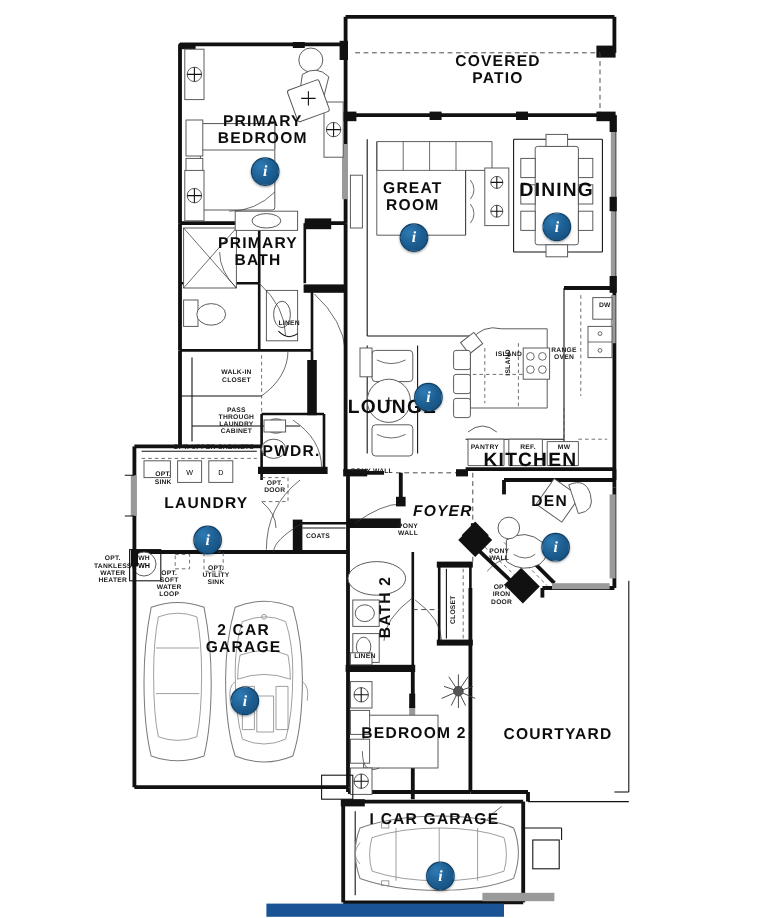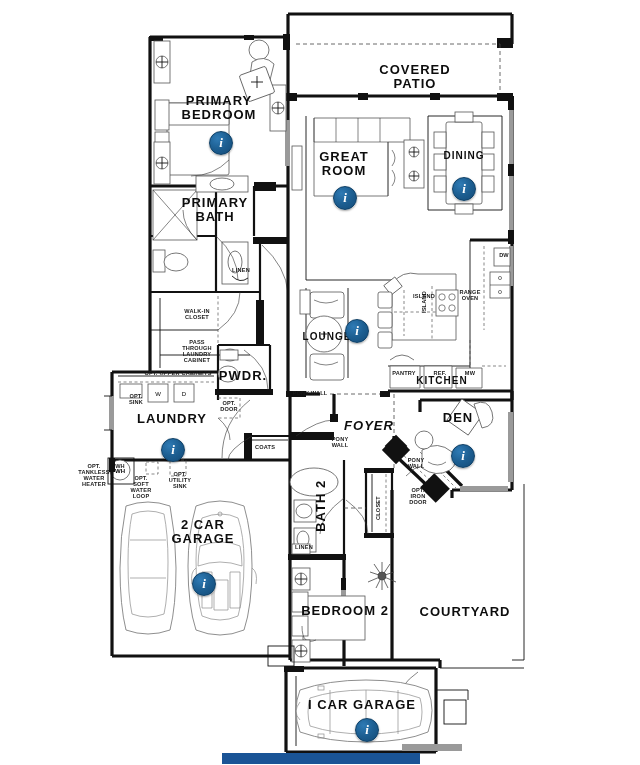--- a/index.html
+++ b/index.html
@@ -14,21 +14,21 @@
     font-family:"Liberation Sans", sans-serif;
     font-weight:bold;
     color:#0d0d0d;
     letter-spacing:.5px;
     white-space:pre;
     text-align:center;
     line-height:1.05;
     pointer-events:none;
   }
   .lbl.room{font-size:13px;letter-spacing:1px;}
-  .lbl.room.big{font-size:10px;}
+  .lbl.room.big{font-size:16px;}
   .lbl.sub{font-size:5.6px;font-weight:bold;letter-spacing:.2px;color:#1a1a1a;line-height:1.1;}
   .lbl.rot{transform-origin:center center;}
   .info{
     position:absolute;width:22px;height:22px;border-radius:50%;
     background:radial-gradient(circle at 34% 30%, #2f7bb5 0%, #1d5f92 48%, #134a77 100%);
     border:1px solid #0f4066;
     box-shadow:0 1px 2px rgba(0,0,0,.35);
     display:flex;align-items:center;justify-content:center;
     color:#fff;font-family:"Liberation Serif",serif;font-style:italic;
     font-weight:bold;font-size:13px;line-height:1;cursor:pointer;
@@ -382,21 +382,21 @@
 
   <rect class="t" x="444" y="700" width="22" height="24"></rect>
   <path class="t" d="M436 690 L468 690"></path>
   <path class="t" d="M468 690 L468 700"></path>
   <rect class="t" x="268" y="646" width="26" height="20"></rect>
 
   <path class="t" d="M104 396 L112 396 M104 430 L112 430"></path>
 </svg>
 
 <div id="labels">
-    <div class="lbl room" style="left: 355px; top: 44px; width: 120px; margin-top: 19px;"><div>COVERED</div><div>PATIO</div></div>
+    <div class="lbl room" style="left: 355px; top: 44px; width: 120px;"><div>COVERED</div><div>PATIO</div></div>
     <div class="lbl room" style="left: 159px; top: 94px; width: 120px;"><div>PRIMARY</div><div>BEDROOM</div></div>
     <div class="info" style="left: 209px; top: 131px;">
       <span>i</span>
     </div>
     <div class="lbl room" style="left: 284px; top: 150px; width: 120px;"><div>GREAT</div><div>ROOM</div></div>
     <div class="info" style="left: 333px; top: 186px;">
       <span>i</span>
     </div>
     <div class="lbl room big" style="left: 404px; top: 151px; width: 120px;">DINING</div>
     <div class="info" style="left: 452px; top: 177px;">
@@ -417,21 +417,21 @@
     <div class="lbl room" style="left: 398px; top: 411px; width: 120px;">DEN</div>
     <div class="info" style="left: 451px; top: 444px;">
       <span>i</span>
     </div>
     <div class="lbl room" style="left: 143px; top: 518px; width: 120px;"><div>2 CAR</div><div>GARAGE</div></div>
     <div class="info" style="left: 192px; top: 572px;">
       <span>i</span>
     </div>
     <div class="lbl room" style="left: 285px; top: 604px; width: 120px;">BEDROOM 2</div>
     <div class="lbl room" style="left: 405px; top: 605px; width: 120px;">COURTYARD</div>
-    <div class="lbl room" style="left: 302px; top: 698px; width: 120px;">I CAR GARAGE</div>
+    <div class="lbl room" style="left: 302px; top: 676px; width: 120px;">I CAR GARAGE</div>
     <div class="info" style="left: 355px; top: 718px;">
       <span>i</span>
     </div>
     <div class="lbl rot room" style="left: 271px; top: 499px; width: 100px; transform: rotate(-90deg);">BATH 2</div>
     <div class="lbl sub" style="left: 157px; top: 308px; width: 80px;"><div>WALK-IN</div><div>CLOSET</div></div>
     <div class="lbl sub" style="left: 157px; top: 339px; width: 80px;"><div>PASS</div><div>THROUGH</div><div>LAUNDRY</div><div>CABINET</div></div>
     <div class="lbl sub" style="left: 201px; top: 267px; width: 80px;">LINEN</div>
     <div class="lbl sub" style="left: 138px; top: 370px; width: 80px;">OPT. UPPER CABINETS</div>
     <div class="lbl sub" style="left: 96px; top: 393px; width: 80px;"><div>OPT.</div><div>SINK</div></div>
     <div class="lbl sub" style="left: 189px; top: 400px; width: 80px;"><div>OPT.</div><div>DOOR</div></div>

